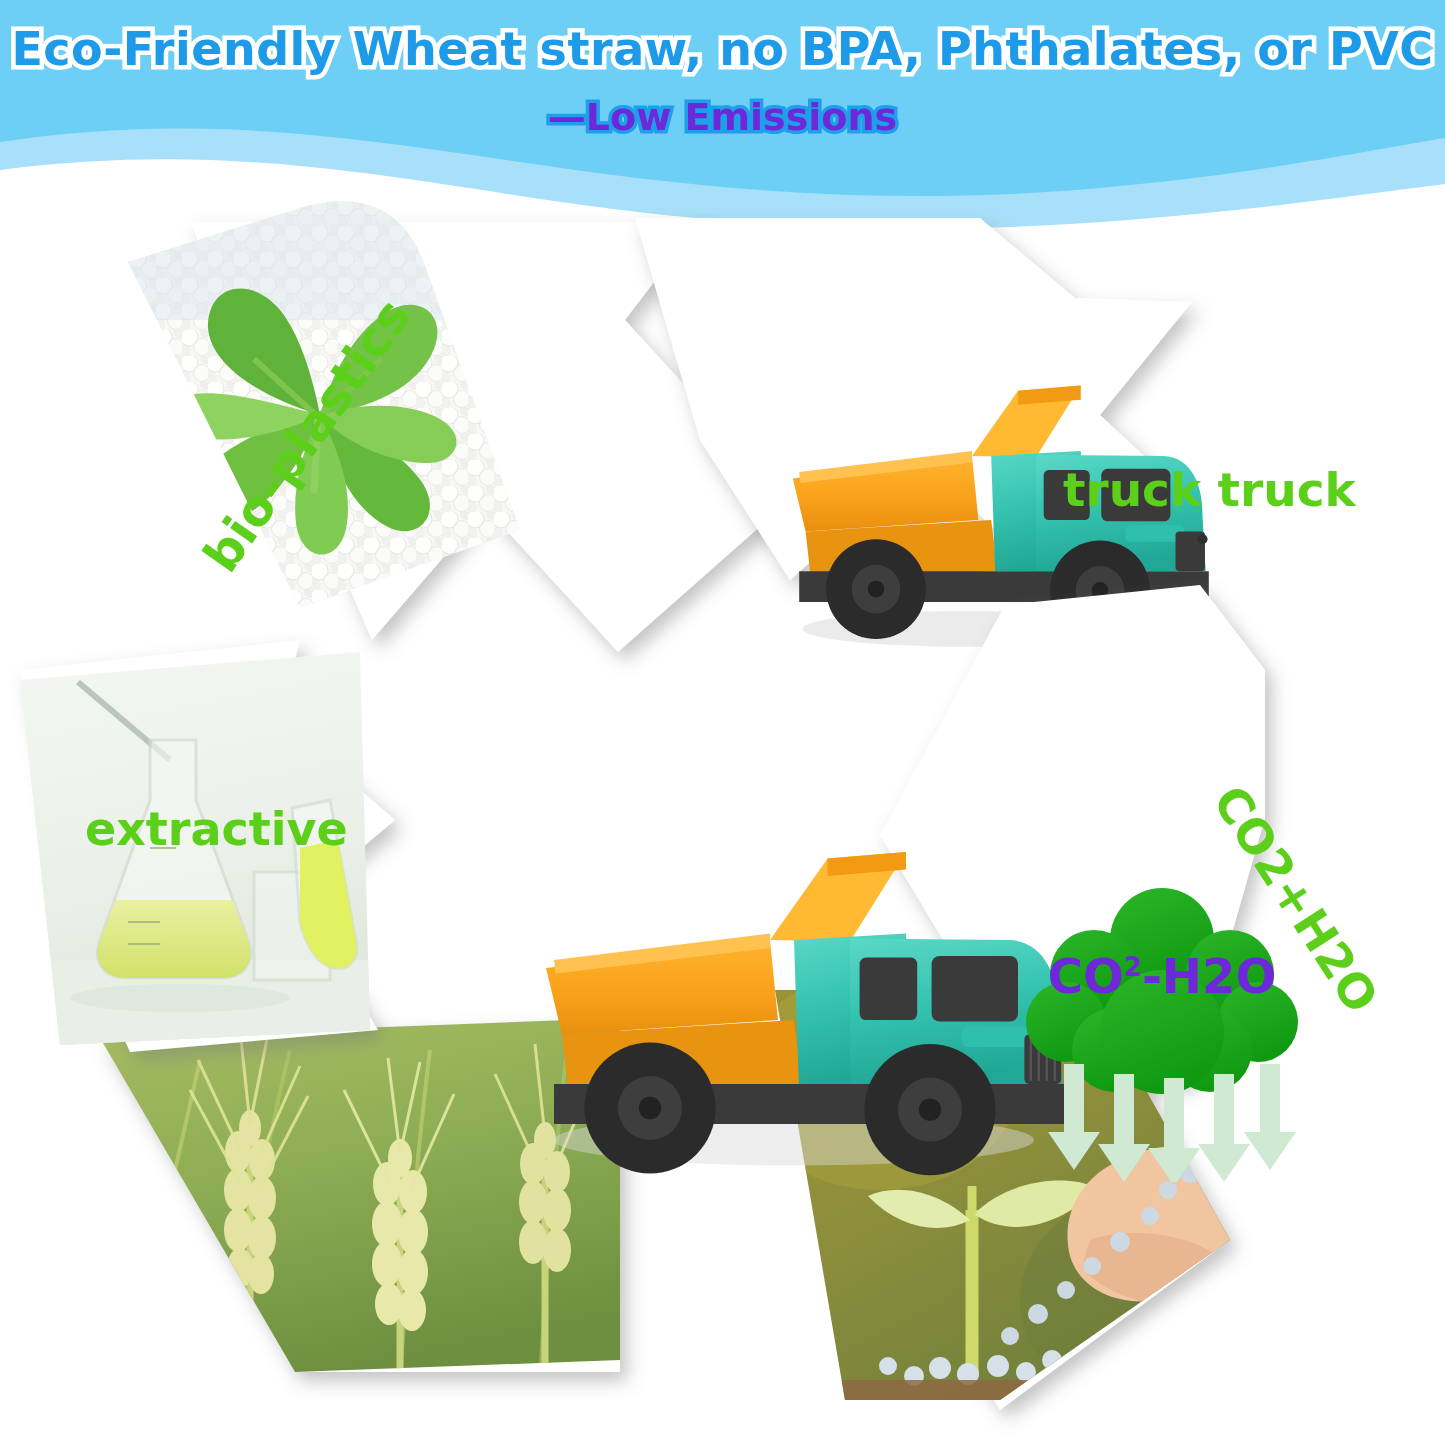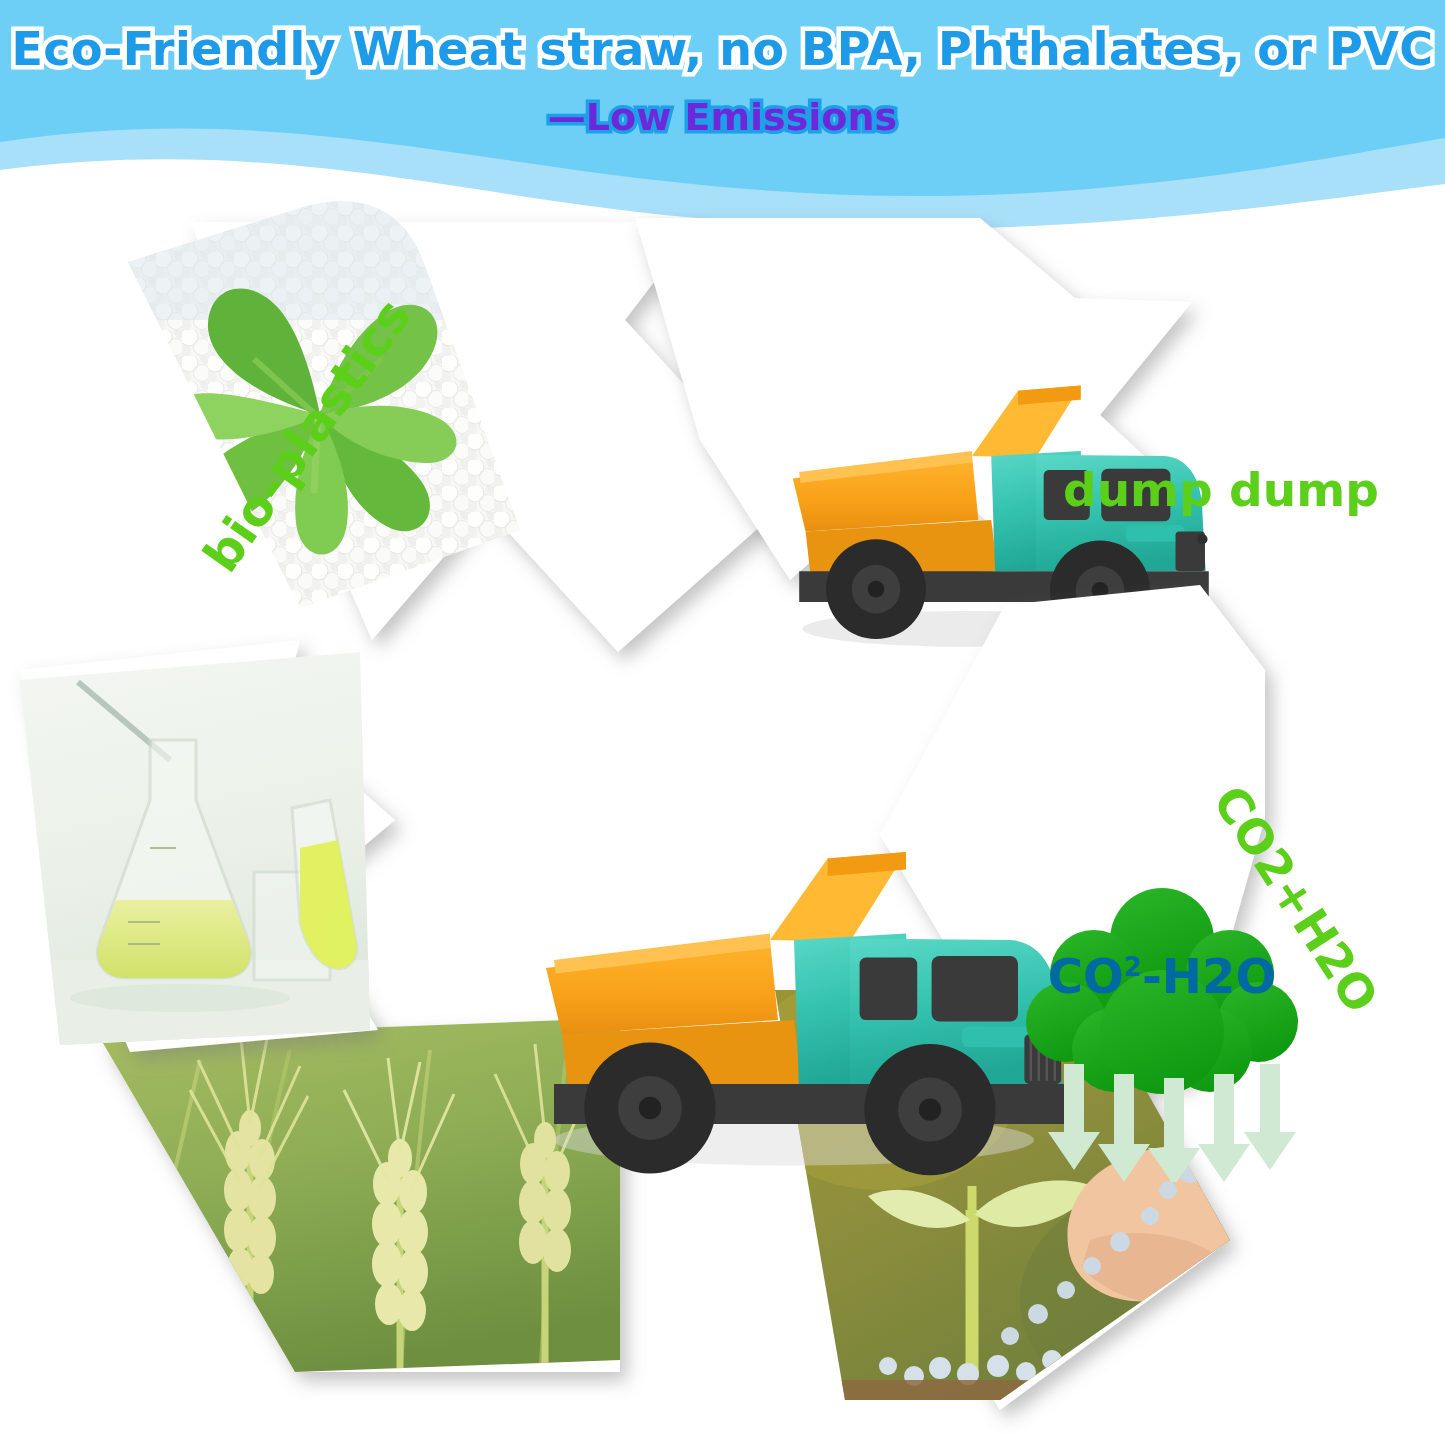--- a/index.html
+++ b/index.html
@@ -50,21 +50,21 @@
   }
   #label-bio-plastics{left:196px;top:352px;font-size:49px;transform:rotate(-55deg);transform-origin:left top;}
   #label-dump-truck{left:1063px;top:266px;font-size:47px;}
   #label-co2-h2o{left:1245px;top:578px;font-size:47px;transform:rotate(57deg);transform-origin:left top;}
   #label-extractive{left:85px;top:606px;font-size:46px;}
 
   
   .cloudwrap{position:absolute;left:1022px;top:682px;width:280px;height:300px;}
   .cloud-text{
     position:absolute;left:0;top:66px;width:280px;text-align:center;
-    color:#0369a1;font-size:48px;font-weight:bold;
+    color:#6d28d9;font-size:48px;font-weight:bold;
     font-family:"DejaVu Sans", sans-serif;white-space:nowrap;
   }
   .cloud-text sup{font-size:26px;vertical-align:super;}
 </style>
 </head>
 <body>
 
 <div id="root">
 
   <div class="header">
@@ -418,19 +418,20 @@
           <path d="M238,182 L258,182 L258,250 L274,250 L248,288 L222,250 L238,250 Z"></path>
         </g>
       </svg>
       <div class="cloud-text">
         <span>CO</span><sup>2</sup><span>-H2O</span>
       </div>
     </div>
 
     
     <div class="lbl" id="label-bio-plastics">bio-plastics</div>
-    <div class="lbl" id="label-dump-truck">dump dump</div>
+    <div class="lbl" id="label-dump-truck">truck truck</div>
     <div class="lbl" id="label-co2-h2o">CO2+H2O</div>
     
     
+    <div class="lbl" id="label-extractive">extractive</div>
 
   </div>
 </div>
 
 </body></html>

